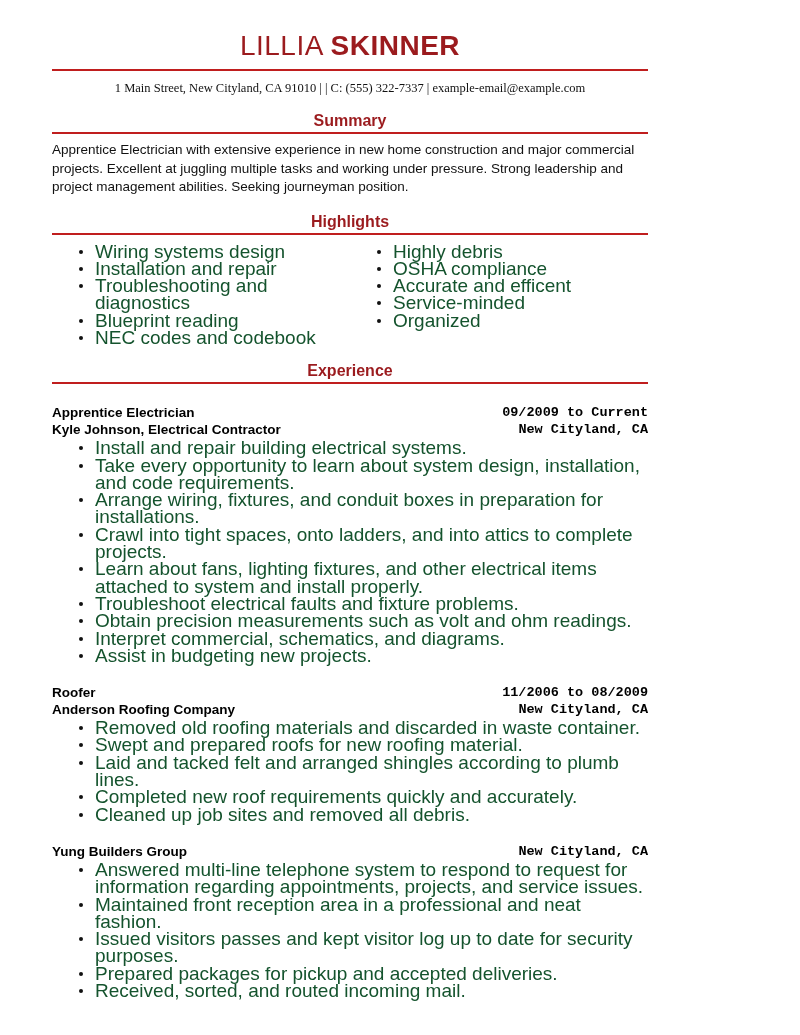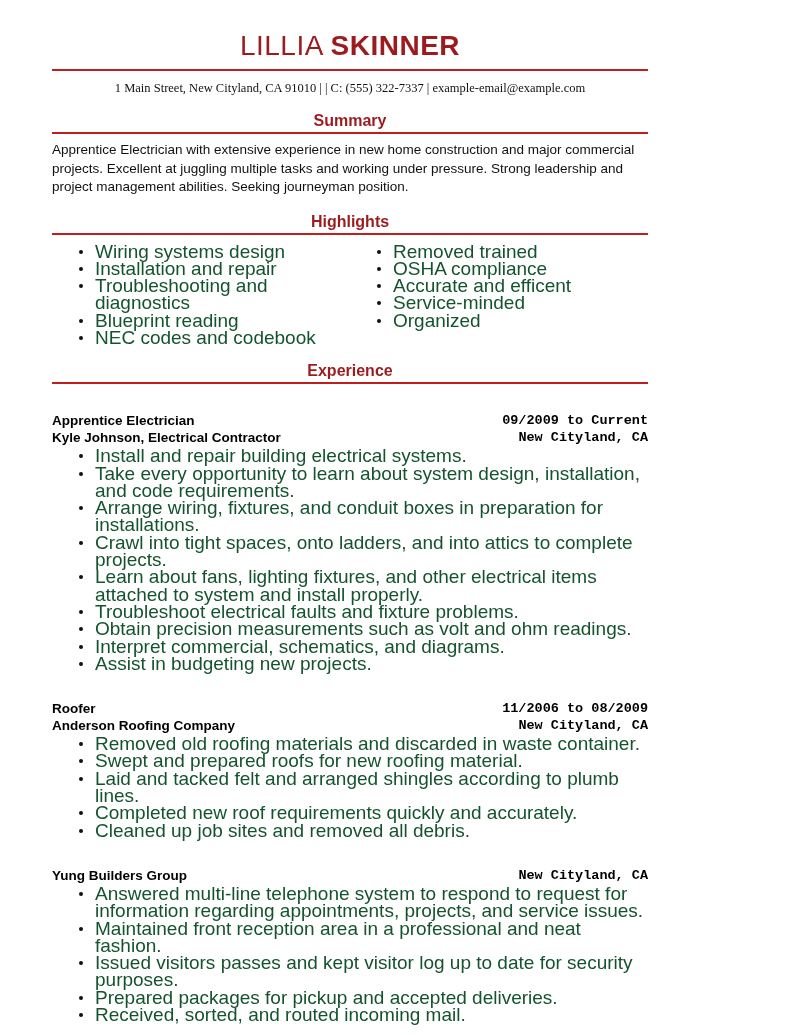--- a/index.html
+++ b/index.html
@@ -88,21 +88,21 @@
     background: #111111;
   }
 
   .highlights {
     display: flex;
     margin-top: 8px;
   }
   .hl-col { width: 50%; }
 
   
-  .job { margin-top: 28px; }
+  .job { margin-top: 20px; }
   .job-row {
     display: flex;
     justify-content: space-between;
     font-weight: 700;
     font-size: 13.5px;
     line-height: 17px;
     color: #000000;
   }
   .job-row .right { text-align: right; white-space: nowrap; font-family: Liberation Mono, monospace; }
   .job ul.bullets { margin-top: 1px; }
@@ -128,21 +128,21 @@
   <hr class="rule section-rule">
   <div class="highlights">
     <ul class="bullets hl-col">
       <li>Wiring systems design</li>
       <li>Installation and repair</li>
       <li>Troubleshooting and diagnostics</li>
       <li>Blueprint reading</li>
       <li>NEC codes and codebook</li>
     </ul>
     <ul class="bullets hl-col">
-      <li>Removed trained</li>
+      <li>Highly debris</li>
       <li>OSHA compliance</li>
       <li>Accurate and efficent</li>
       <li>Service-minded</li>
       <li>Organized</li>
     </ul>
   </div>
 
   <div class="section-title">Experience</div>
   <hr class="rule section-rule">
 

